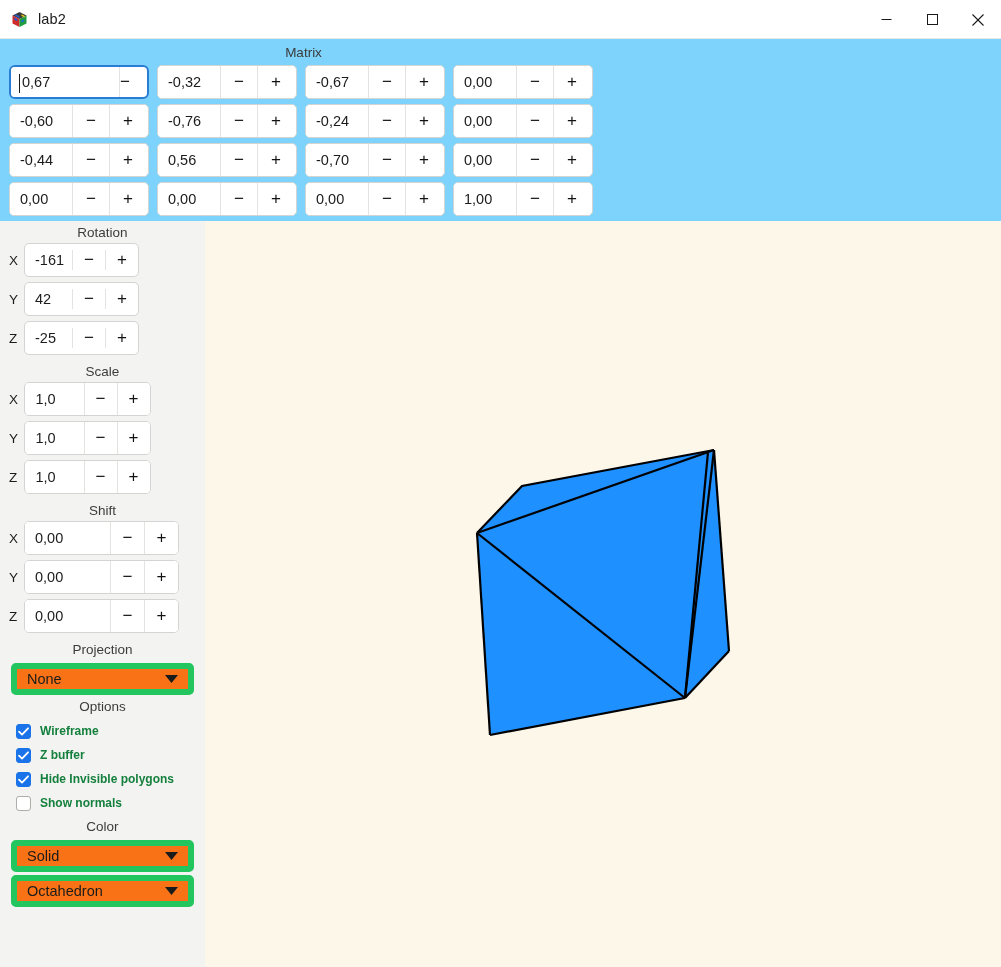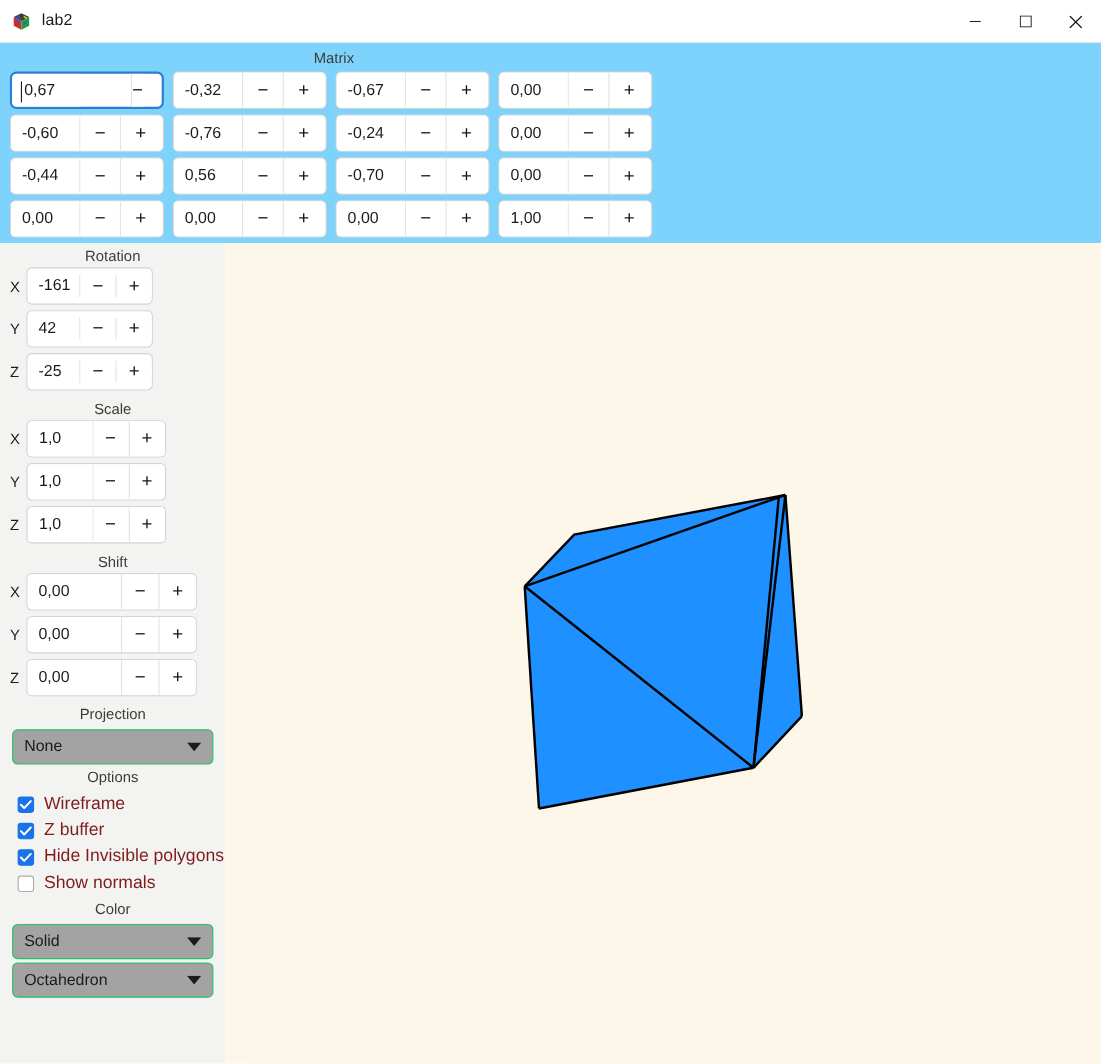--- a/index.html
+++ b/index.html
@@ -148,22 +148,22 @@
   .spin.scl .val { width: 58px; flex: none; }
   .spin.scl .btn { width: 33px; }
   .spin.sft  { width: 155px; }
   .spin.sft .val { width: 85px; flex: none; }
   .spin.sft .btn { width: 34px; }
 
   
   .combo {
     margin: 3px auto 0 auto;
     width: 183px; height: 32px;
-    background: #a3a3a3;
-    border: 1px solid #22c55e;
+    background: #f97316;
+    border: 6px solid #22c55e;
     border-radius: 5px;
     display: flex; align-items: center;
     padding: 0 10px;
     cursor: default;
   }
   .combo .ctext {
     flex: 1;
     font-size: 14.5px;
     color: #1b1b1b;
   }
@@ -179,23 +179,24 @@
   .chk-box {
     width: 15px; height: 15px;
     border-radius: 3px;
     margin-right: 9px;
     flex: none;
     display: flex; align-items: center; justify-content: center;
   }
   .chk-box.on  { background: #1a73e8; border: 1px solid #1a73e8; }
   .chk-box.off { background: #ffffff; border: 1px solid #adadaa; }
   .chk-label {
-    font-size: 16px;
-    color: #7f1d1d;
+    font-size: 12px;
+    color: #15803d;
     white-space: nowrap;
+    font-weight: bold;
   }
 
   
   #viewport {
     position: absolute;
     left: 205px; top: 221px;
     width: 796px; height: 746px;
     background: #fdf7ea;
     overflow: hidden;
   }

